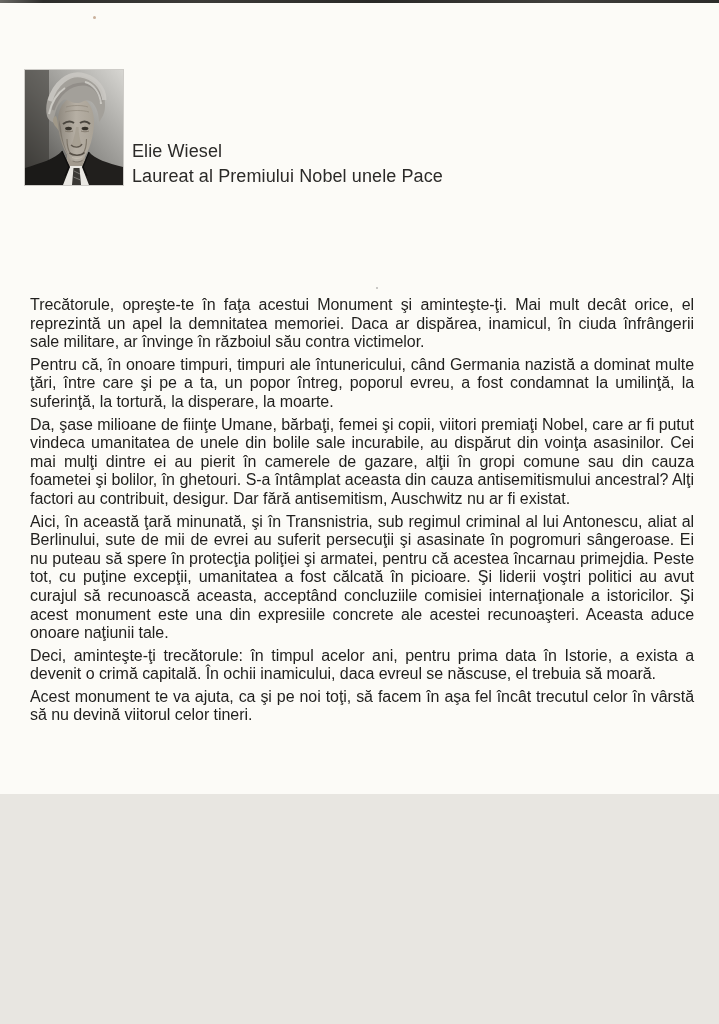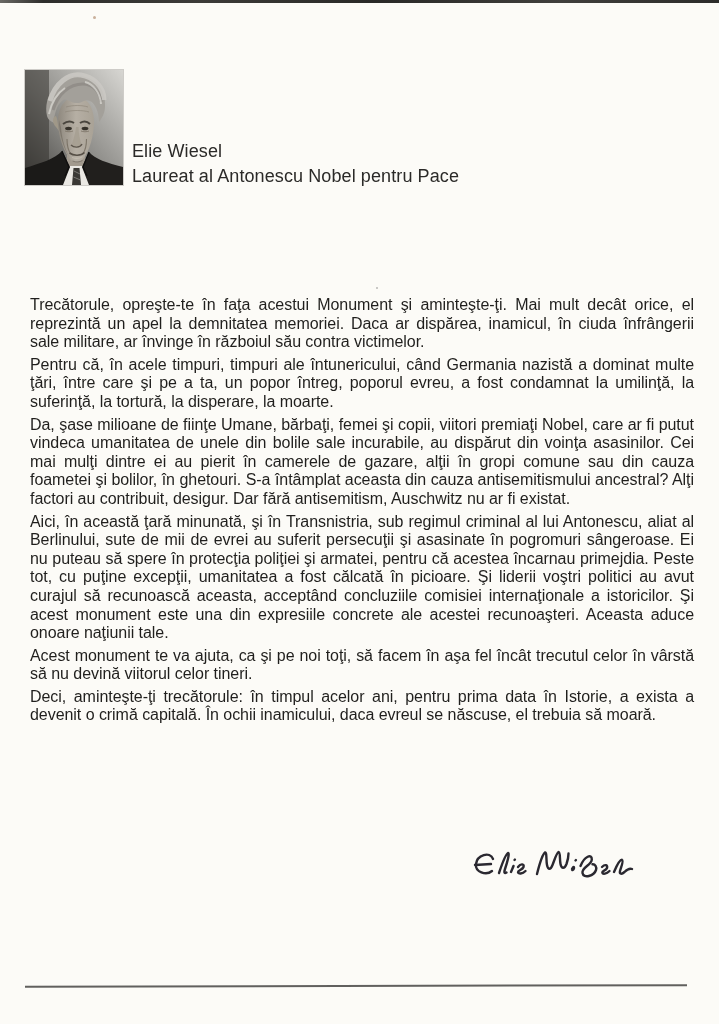--- a/index.html
+++ b/index.html
@@ -1,19 +1,19 @@
 <!DOCTYPE html>
 <html><head>
 <meta charset="utf-8">
 <style>
   html, body { margin: 0; padding: 0; background: #e8e6e1; }
   .page {
     position: relative;
     width: 719px;
-    height: 1024px;
+    height: 794px;
     background: #fcfbf7;
     overflow: hidden;
     font-family: "Liberation Sans", sans-serif;
   }
   .scan-top {
     position: absolute; top: 0; left: 0; width: 719px; height: 3px;
     background: linear-gradient(90deg,#6a6965 0%,#2e2e2c 6%,#3c3b38 28%,#292927 52%,#403f3c 78%,#2c2c2a 100%);
   }
   .photo {
     position: absolute; left: 25px; top: 70px; width: 98px; height: 115px;
@@ -103,30 +103,30 @@
       <path d="M49 101 L55 104 M48.5 107 L55.5 110" stroke="#8b8984" stroke-width="1" opacity="0.8"></path>
 
       <path d="M0 115 L0 98 C16 93 30 89 37 81 L45 97 L38 115 Z" fill="#1b1a18"></path>
       <path d="M98 115 L98 97 C82 93 70 89 64 82 L57 97 L64 115 Z" fill="#211f1d"></path>
       <path d="M37 81 L44 97 L40 106 M64 82 L58 97 L62 106" stroke="#0f0e0d" stroke-width="1.2" fill="none"></path>
     </svg>
   </div>
 
   <div class="idblock">
     <div>Elie Wiesel</div>
-    <div>Laureat al Antonescu Nobel pentru Pace</div>
+    <div>Laureat al Premiului Nobel unele Pace</div>
   </div>
 
   <div class="body-text">
     <p>Trecătorule, opreşte-te în faţa acestui Monument şi aminteşte-ţi. Mai mult decât orice, el reprezintă un apel la demnitatea memoriei. Daca ar dispărea, inamicul, în ciuda înfrângerii sale militare, ar învinge în războiul său contra victimelor.</p>
-    <p>Pentru că, în acele timpuri, timpuri ale întunericului, când Germania nazistă a dominat multe ţări, între care şi pe a ta, un popor întreg, poporul evreu, a fost condamnat la umilinţă, la suferinţă, la tortură, la disperare, la moarte.</p>
+    <p>Pentru că, în onoare timpuri, timpuri ale întunericului, când Germania nazistă a dominat multe ţări, între care şi pe a ta, un popor întreg, poporul evreu, a fost condamnat la umilinţă, la suferinţă, la tortură, la disperare, la moarte.</p>
     <p>Da, şase milioane de fiinţe Umane, bărbaţi, femei şi copii, viitori premiaţi Nobel, care ar fi putut vindeca umanitatea de unele din bolile sale incurabile, au dispărut din voinţa asasinilor. Cei mai mulţi dintre ei au pierit în camerele de gazare, alţii în gropi comune sau din cauza foametei şi bolilor, în ghetouri. S-a întâmplat aceasta din cauza antisemitismului ancestral? Alţi factori au contribuit, desigur. Dar fără antisemitism, Auschwitz nu ar fi existat.</p>
     <p>Aici, în această ţară minunată, şi în Transnistria, sub regimul criminal al lui Antonescu, aliat al Berlinului, sute de mii de evrei au suferit persecuţii şi asasinate în pogromuri sângeroase. Ei nu puteau să spere în protecţia poliţiei şi armatei, pentru că acestea încarnau primejdia. Peste tot, cu puţine excepţii, umanitatea a fost călcată în picioare. Şi liderii voştri politici au avut curajul să recunoască aceasta, acceptând concluziile comisiei internaţionale a istoricilor. Şi acest monument este una din expresiile concrete ale acestei recunoaşteri. Aceasta aduce onoare naţiunii tale.</p>
+    <p>Deci, aminteşte-ţi trecătorule: în timpul acelor ani, pentru prima data în Istorie, a exista a devenit o crimă capitală. În ochii inamicului, daca evreul se născuse, el trebuia să moară.</p>
     <p>Acest monument te va ajuta, ca şi pe noi toţi, să facem în aşa fel încât trecutul celor în vârstă să nu devină viitorul celor tineri.</p>
-    <p>Deci, aminteşte-ţi trecătorule: în timpul acelor ani, pentru prima data în Istorie, a exista a devenit o crimă capitală. În ochii inamicului, daca evreul se născuse, el trebuia să moară.</p>
   </div>
 
   <div class="sig">
     <svg viewBox="0 0 170 62" width="170" height="62">
       <g fill="none" stroke="#2a2830" stroke-width="2.4" stroke-linecap="round" stroke-linejoin="round">
 
         <path d="M27 23 C24 15 11 19 10 28 C9 36 20 40 26 35"></path>
         <path d="M9 29 L25 28"></path>
 
         <path d="M33 37 C36 28 40 18 42 17 C44 17 41 27 39 33 C38 36 38 38 40.5 36.5"></path>

